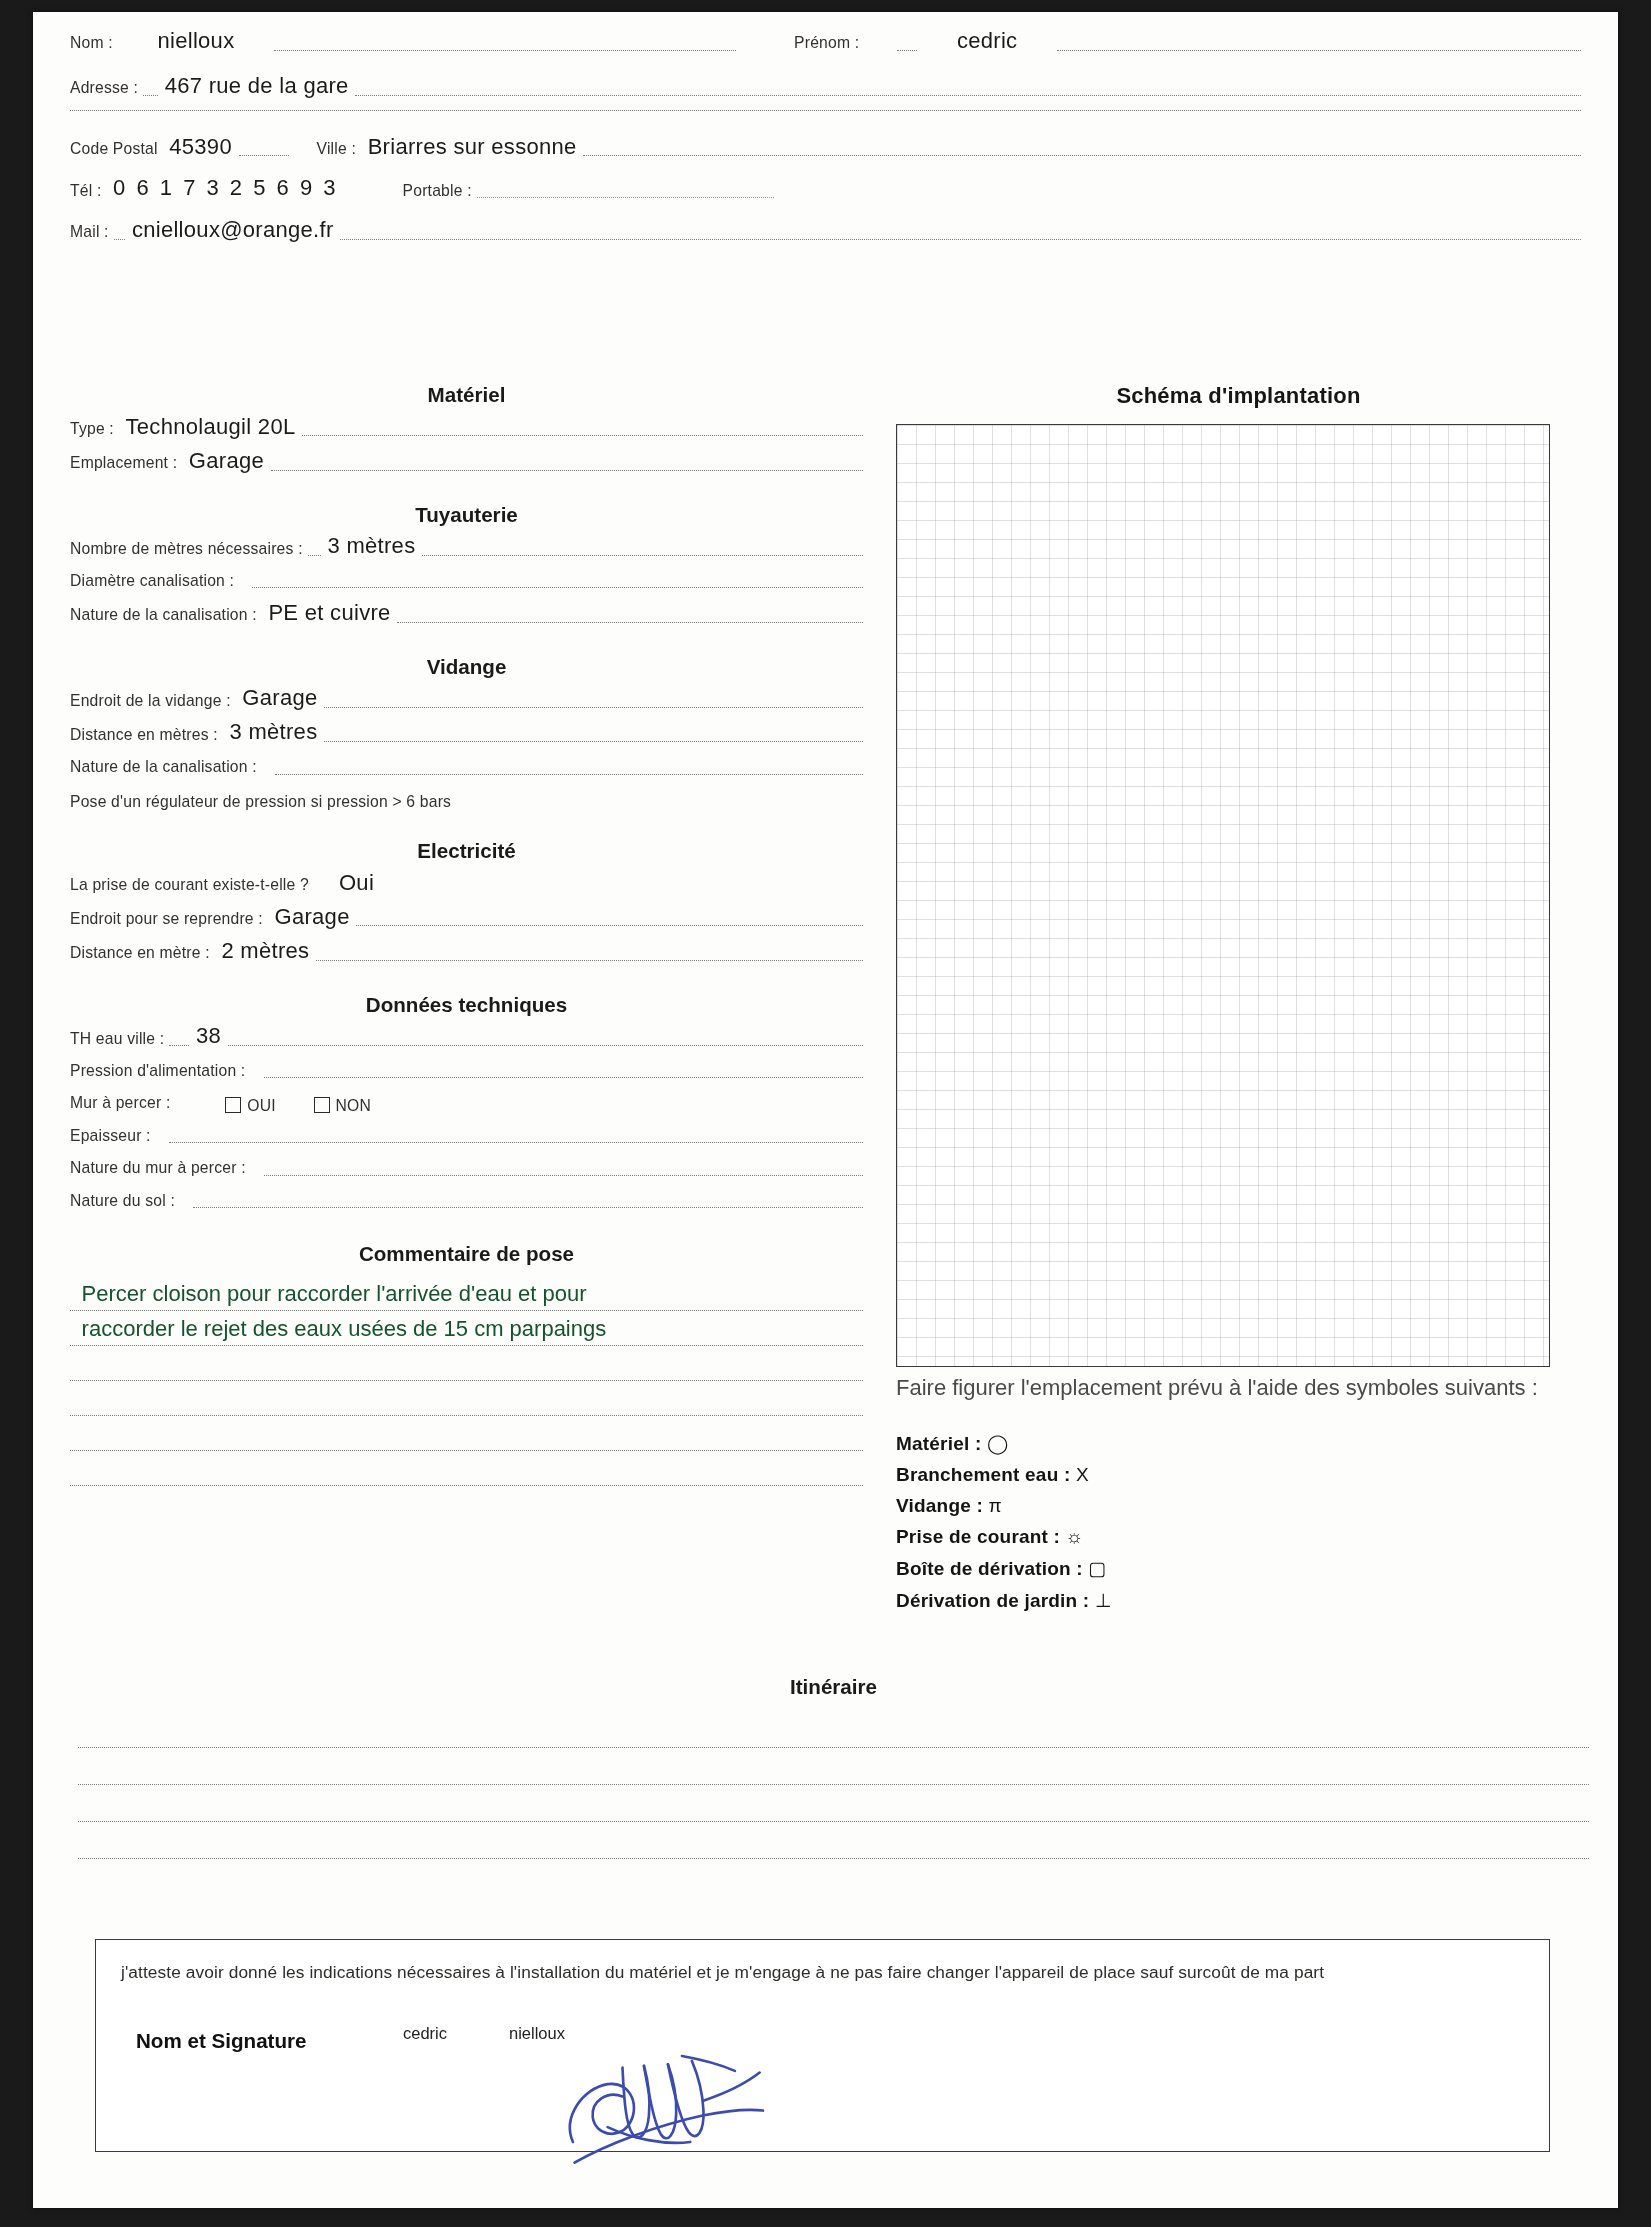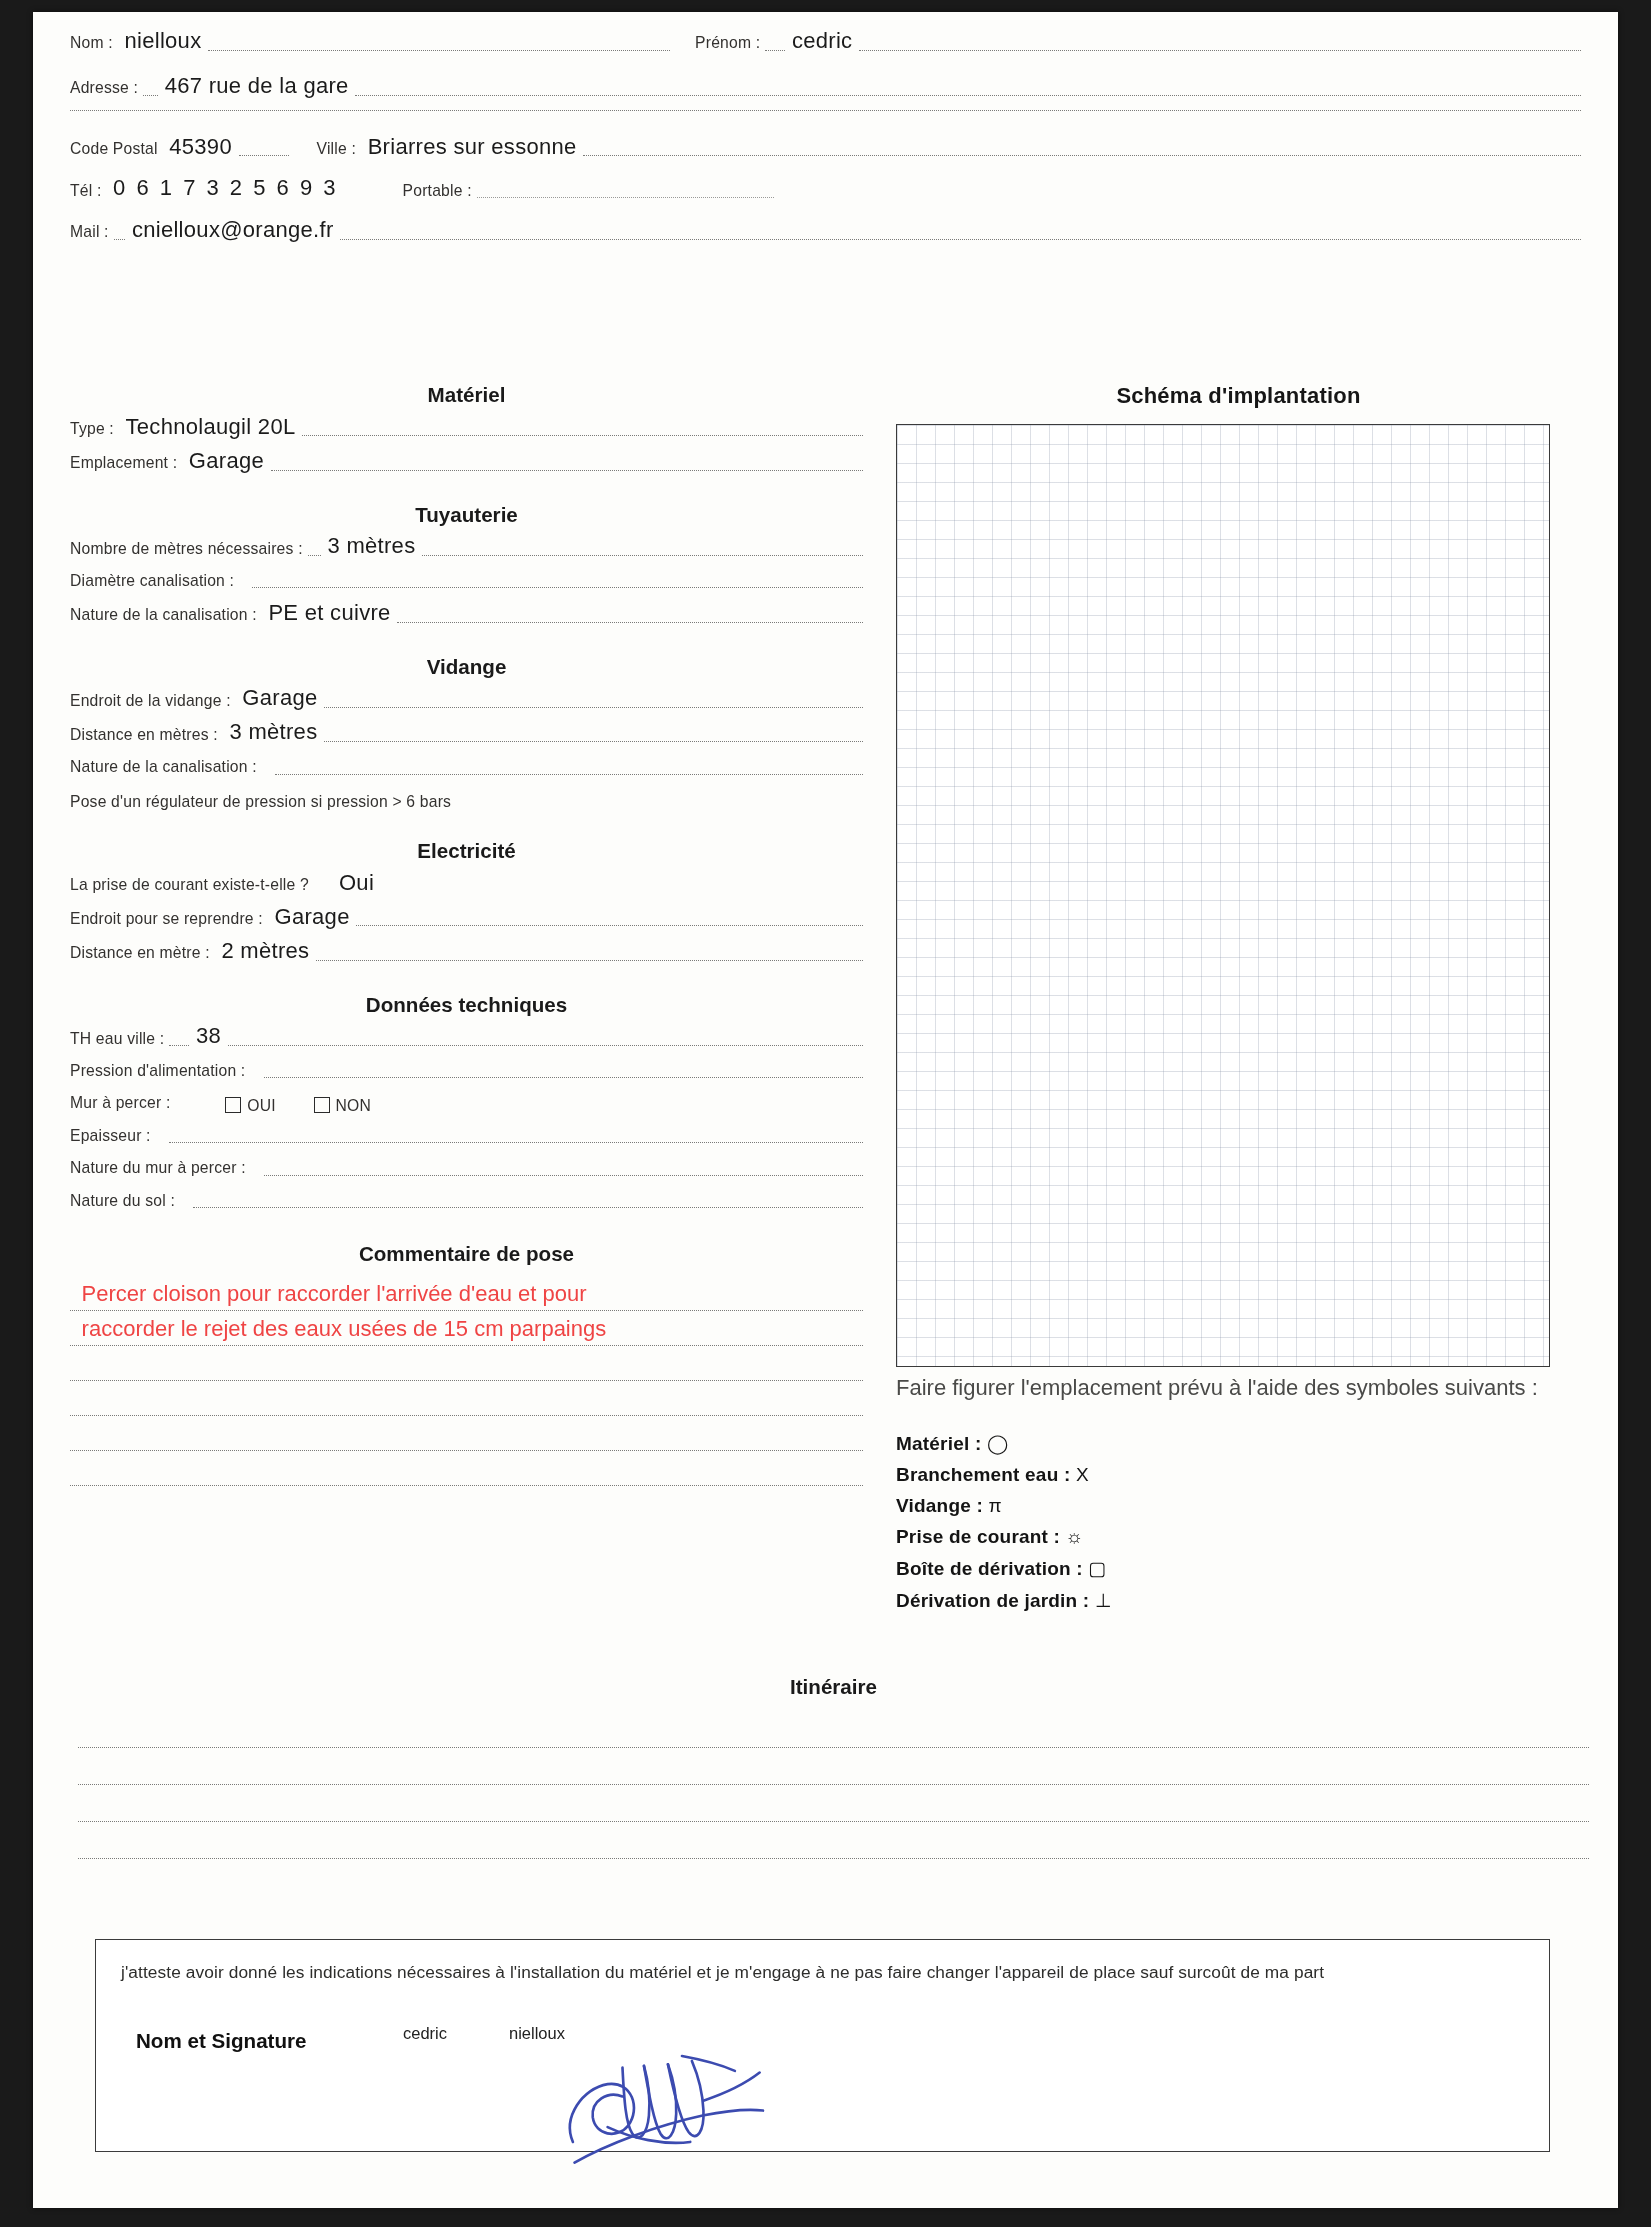--- a/index.html
+++ b/index.html
@@ -35,21 +35,21 @@
      repeating-linear-gradient(to right,rgba(140,150,170,.30) 0 0.8px,transparent 0.8px 19px),
      repeating-linear-gradient(to bottom,rgba(140,150,170,.30) 0 0.8px,transparent 0.8px 19px),
      #ffffff;}
   .schema-note{font-size:22px;color:#4a4a48;margin-top:8.3px;}
   .legend{margin-top:31px;}
   .legend div{font-size:19px;font-weight:bold;color:#141414;margin-bottom:9px;letter-spacing:0.2px;}
   .sym{font-weight:normal;}
 
   
   .cmt-line{border-bottom:1.2px dotted #7a7a78;height:34px;position:relative;}
-  .cmt-text{position:absolute;left:11.6px;bottom:3.3px;font-size:22px;color:#ef4444;}
+  .cmt-text{position:absolute;left:11.6px;bottom:3.3px;font-size:22px;color:#14532d;}
 
   
   .itin{position:absolute;left:8px;top:1647px;width:1511px;}
   .itin .sec{margin-bottom:11.6px;}
   .it-line{border-bottom:1.2px dotted #7a7a78;height:36px;}
 
   
   .att{position:absolute;left:25px;top:1911px;width:1453px;height:211px;border:1.7px solid #3b3b3b;background:#fff;}
   .att-txt{position:absolute;left:25px;top:21.5px;width:1404px;font-size:17.3px;color:#2d2d2b;letter-spacing:0.1px;}
   .att-nom{position:absolute;left:40px;top:89px;font-size:20.6px;font-weight:bold;color:#111;}
@@ -62,21 +62,21 @@
 </style>
 </head>
 <body>
 
 <div class="page">
   <div class="sheet">
     <div class="inner">
 
       <div class="hdr">
 
-        <div class="hline" style="margin-bottom:18px;">
+        <div class="hline" style="margin-bottom:18px;gap:33px;">
           <span class="lbl lblpad">Nom :</span>
           <span class="hand valpad">nielloux</span>
           <span class="dots" style="max-width:462px;"></span>
           <span class="lbl lblpad" style="padding-left:25px;">Prénom :</span>
           <span class="dots" style="max-width:20px;"></span>
           <span class="hand valpad">cedric</span>
           <span class="dots"></span>
         </div>
 
         <div class="hline" style="margin-bottom:10px;">

